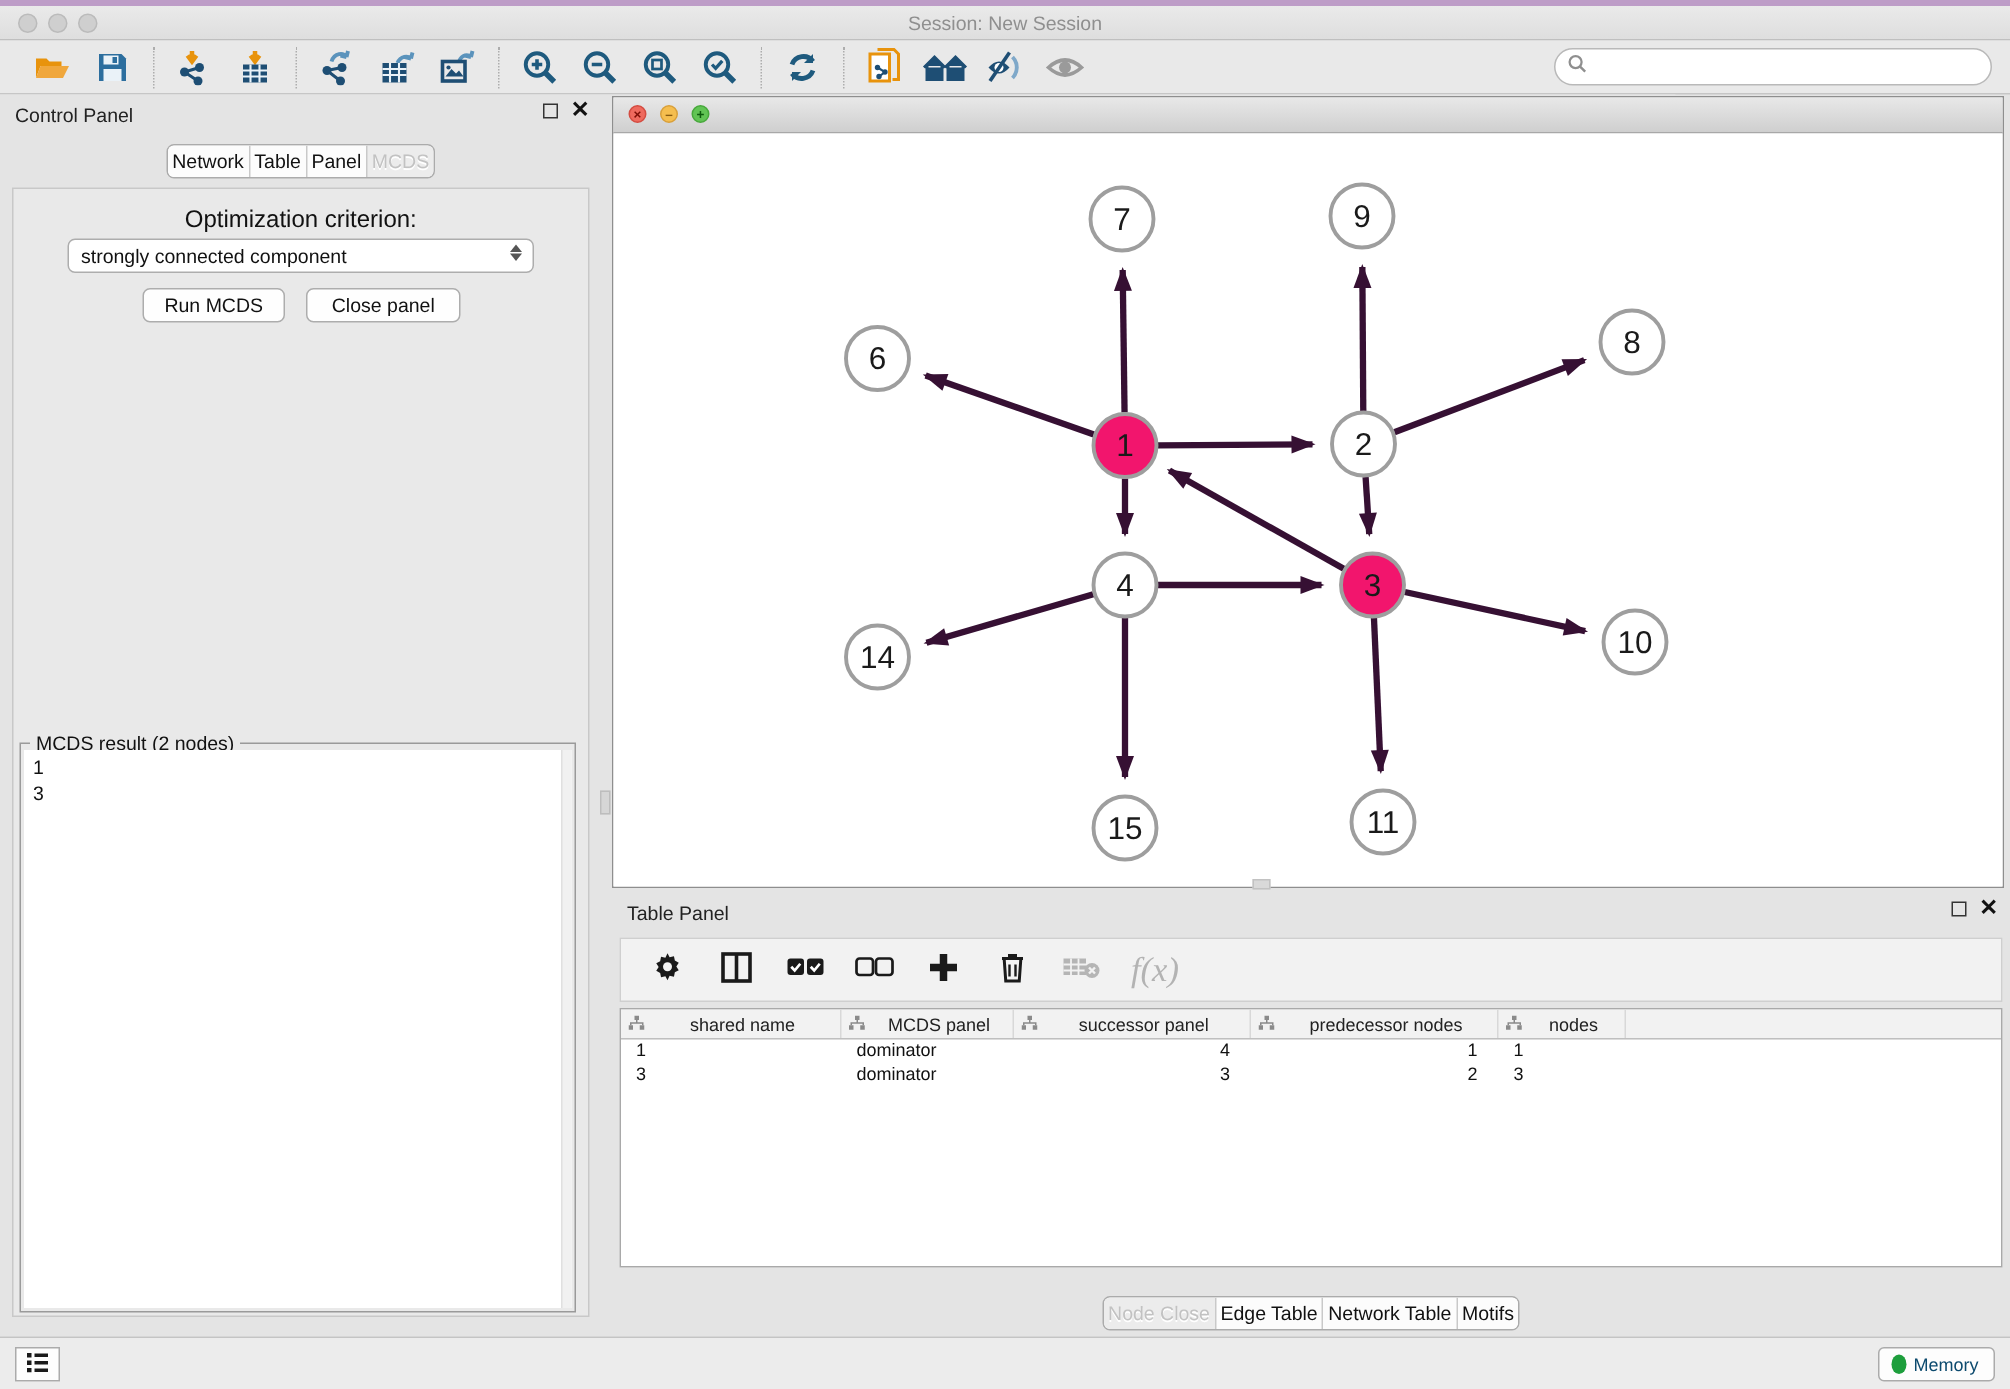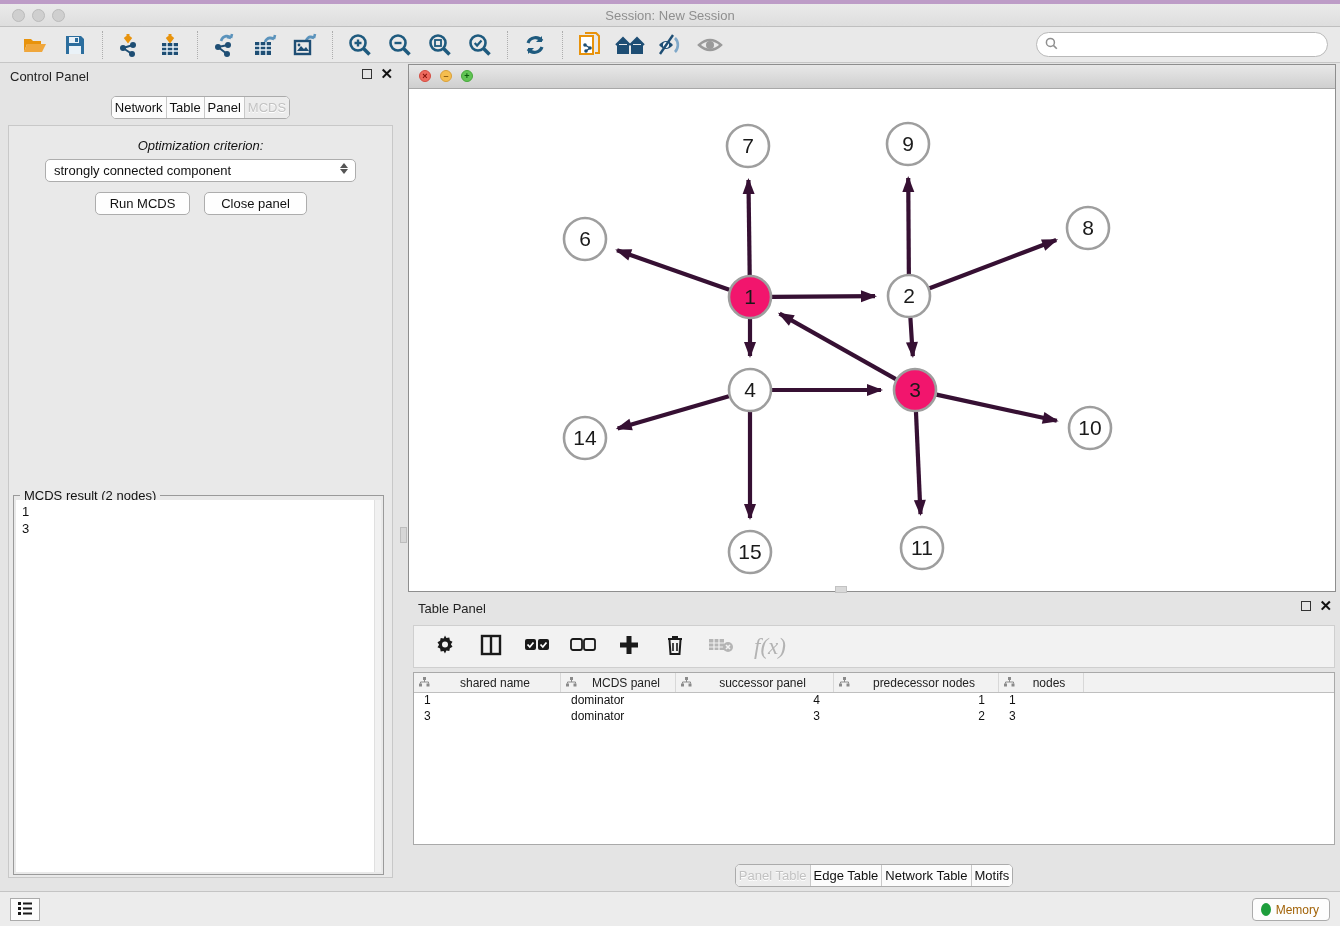--- a/index.html
+++ b/index.html
@@ -46,21 +46,21 @@
      background:#FFF; overflow:hidden; }
   .seg-tab { padding:3px 3px; font-size:13px; color:#111; background:#FCFCFC;
      border-left:1px solid #C9C9C9; white-space:nowrap; }
   .seg-tab:first-child { border-left:none; }
   .seg-tab.sel { color:#C2C2C2; background:#ECECEC; text-shadow:0 1px 0 #FFF; }
 
   #cp-tabs-row { position:absolute; left:0; top:33px; width:100%; text-align:center; }
   #cp-body { position:absolute; left:8px; top:62px; width:385px; height:753px;
      background:#E9E9E9; border:1px solid #C8C8C8; }
   #opt-label { position:absolute; left:0; top:12px; width:100%; text-align:center;
-     font-size:13px; color:#111;font-style:italic; }
+     font-size:16px; color:#111; }
   #opt-select { position:absolute; left:36px; top:33px; width:311px; height:23px;
      background:#FFF; border:1px solid #ADADAD; border-radius:5px;
      display:flex; align-items:center; padding:0 8px; font-size:13px; color:#111; }
   #opt-select .chevrons { position:absolute; right:7px; top:3px; display:flex; flex-direction:column; gap:1px; }
   .chev-up { width:0; height:0; border-left:4px solid transparent; border-right:4px solid transparent;
      border-bottom:5px solid #555; }
   .chev-dn { width:0; height:0; border-left:4px solid transparent; border-right:4px solid transparent;
      border-top:5px solid #555; }
   .push-btn { position:absolute; top:66px; height:23px; background:#FEFEFE;
      border:1px solid #ADADAD; border-radius:5px; font-size:13px; color:#111;
@@ -119,21 +119,21 @@
   .td.r { text-align:right; padding-right:14px; }
   #tp-tabs-row { position:absolute; left:0; top:269px; width:100%; text-align:center; }
 
   
   #statusbar { position:absolute; left:0; top:891px; width:1340px; height:35px;
      background:#ECECEC; border-top:1px solid #C4C4C4; }
   #status-list-btn { position:absolute; left:10px; top:6px; width:30px; height:23px;
      background:#FDFDFD; border:1px solid #ABABAB; display:flex; align-items:center; justify-content:center; }
   #memory-btn { position:absolute; right:10px; top:6px; height:23px; padding:0 10px 0 8px;
      background:#FDFDFD; border:1px solid #ABABAB; border-radius:4px;
-     display:flex; align-items:center; gap:5px; font-size:12px; color:#a16207; }
+     display:flex; align-items:center; gap:5px; font-size:12px; color:#0c4a6e; }
   #memory-dot { width:10px; height:13px; border-radius:50%; background:#1D9E3C; }
 </style>
 </head>
 <body>
 
 <div id="titlebar">
   <div class="lavender"></div>
   <div class="tl t1"></div>
   <div class="tl t2"></div>
   <div class="tl t3"></div>
@@ -555,21 +555,21 @@
             <div class="td l" style="width: 147px;">3</div>
             <div class="td l" style="width: 115px;">dominator</div>
             <div class="td r" style="width: 158px;">3</div>
             <div class="td r" style="width: 165px;">2</div>
             <div class="td l" style="width: 85px;">3</div>
           </div>
         </div>
     </div>
     <div id="tp-tabs-row">
       <span class="seg-tabs" id="tp-tabs">
-          <span class="seg-tab sel">Panel Table</span>
+          <span class="seg-tab sel">Node Close</span>
           <span class="seg-tab">Edge Table</span>
           <span class="seg-tab">Network Table</span>
           <span class="seg-tab">Motifs</span>
         </span>
     </div>
   </div>
 </div>
 
 <div id="statusbar">
   <button id="status-list-btn">

